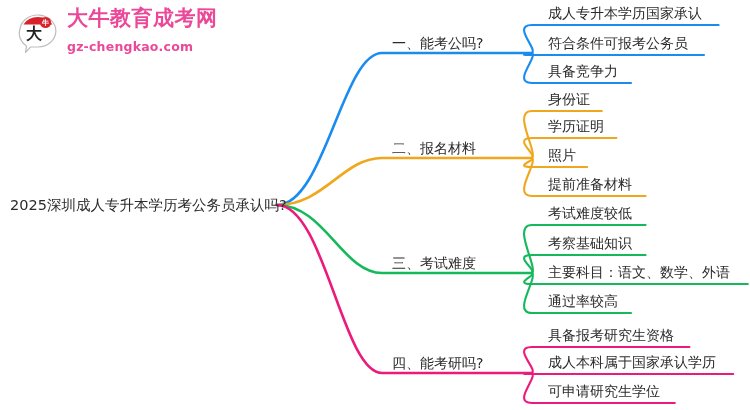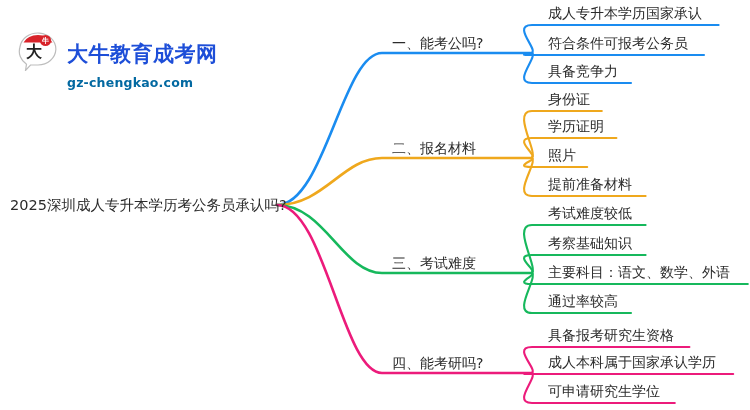--- a/index.html
+++ b/index.html
@@ -33,30 +33,29 @@
   }
   #logo-text-block {
     display: flex;
     flex-direction: column;
     justify-content: center;
     line-height: 1;
   }
   #logo-title {
     font-size: 21px;
     font-weight: bold;
-    color: #1d4ed8;
+    color: #ec4899;
     letter-spacing: 0.5px;
     white-space: nowrap;
-    margin-top: 36px;
   }
   #logo-sub {
     margin-top: 12px;
     font-size: 12.5px;
     font-weight: bold;
-    color: #0369a1;
+    color: #ec4899;
     letter-spacing: 0.2px;
     white-space: nowrap;
     font-family: "DejaVu Sans", "Liberation Sans", sans-serif;
   }
 
   
   #map {
     position: absolute;
     left: 0;
     top: 0;

